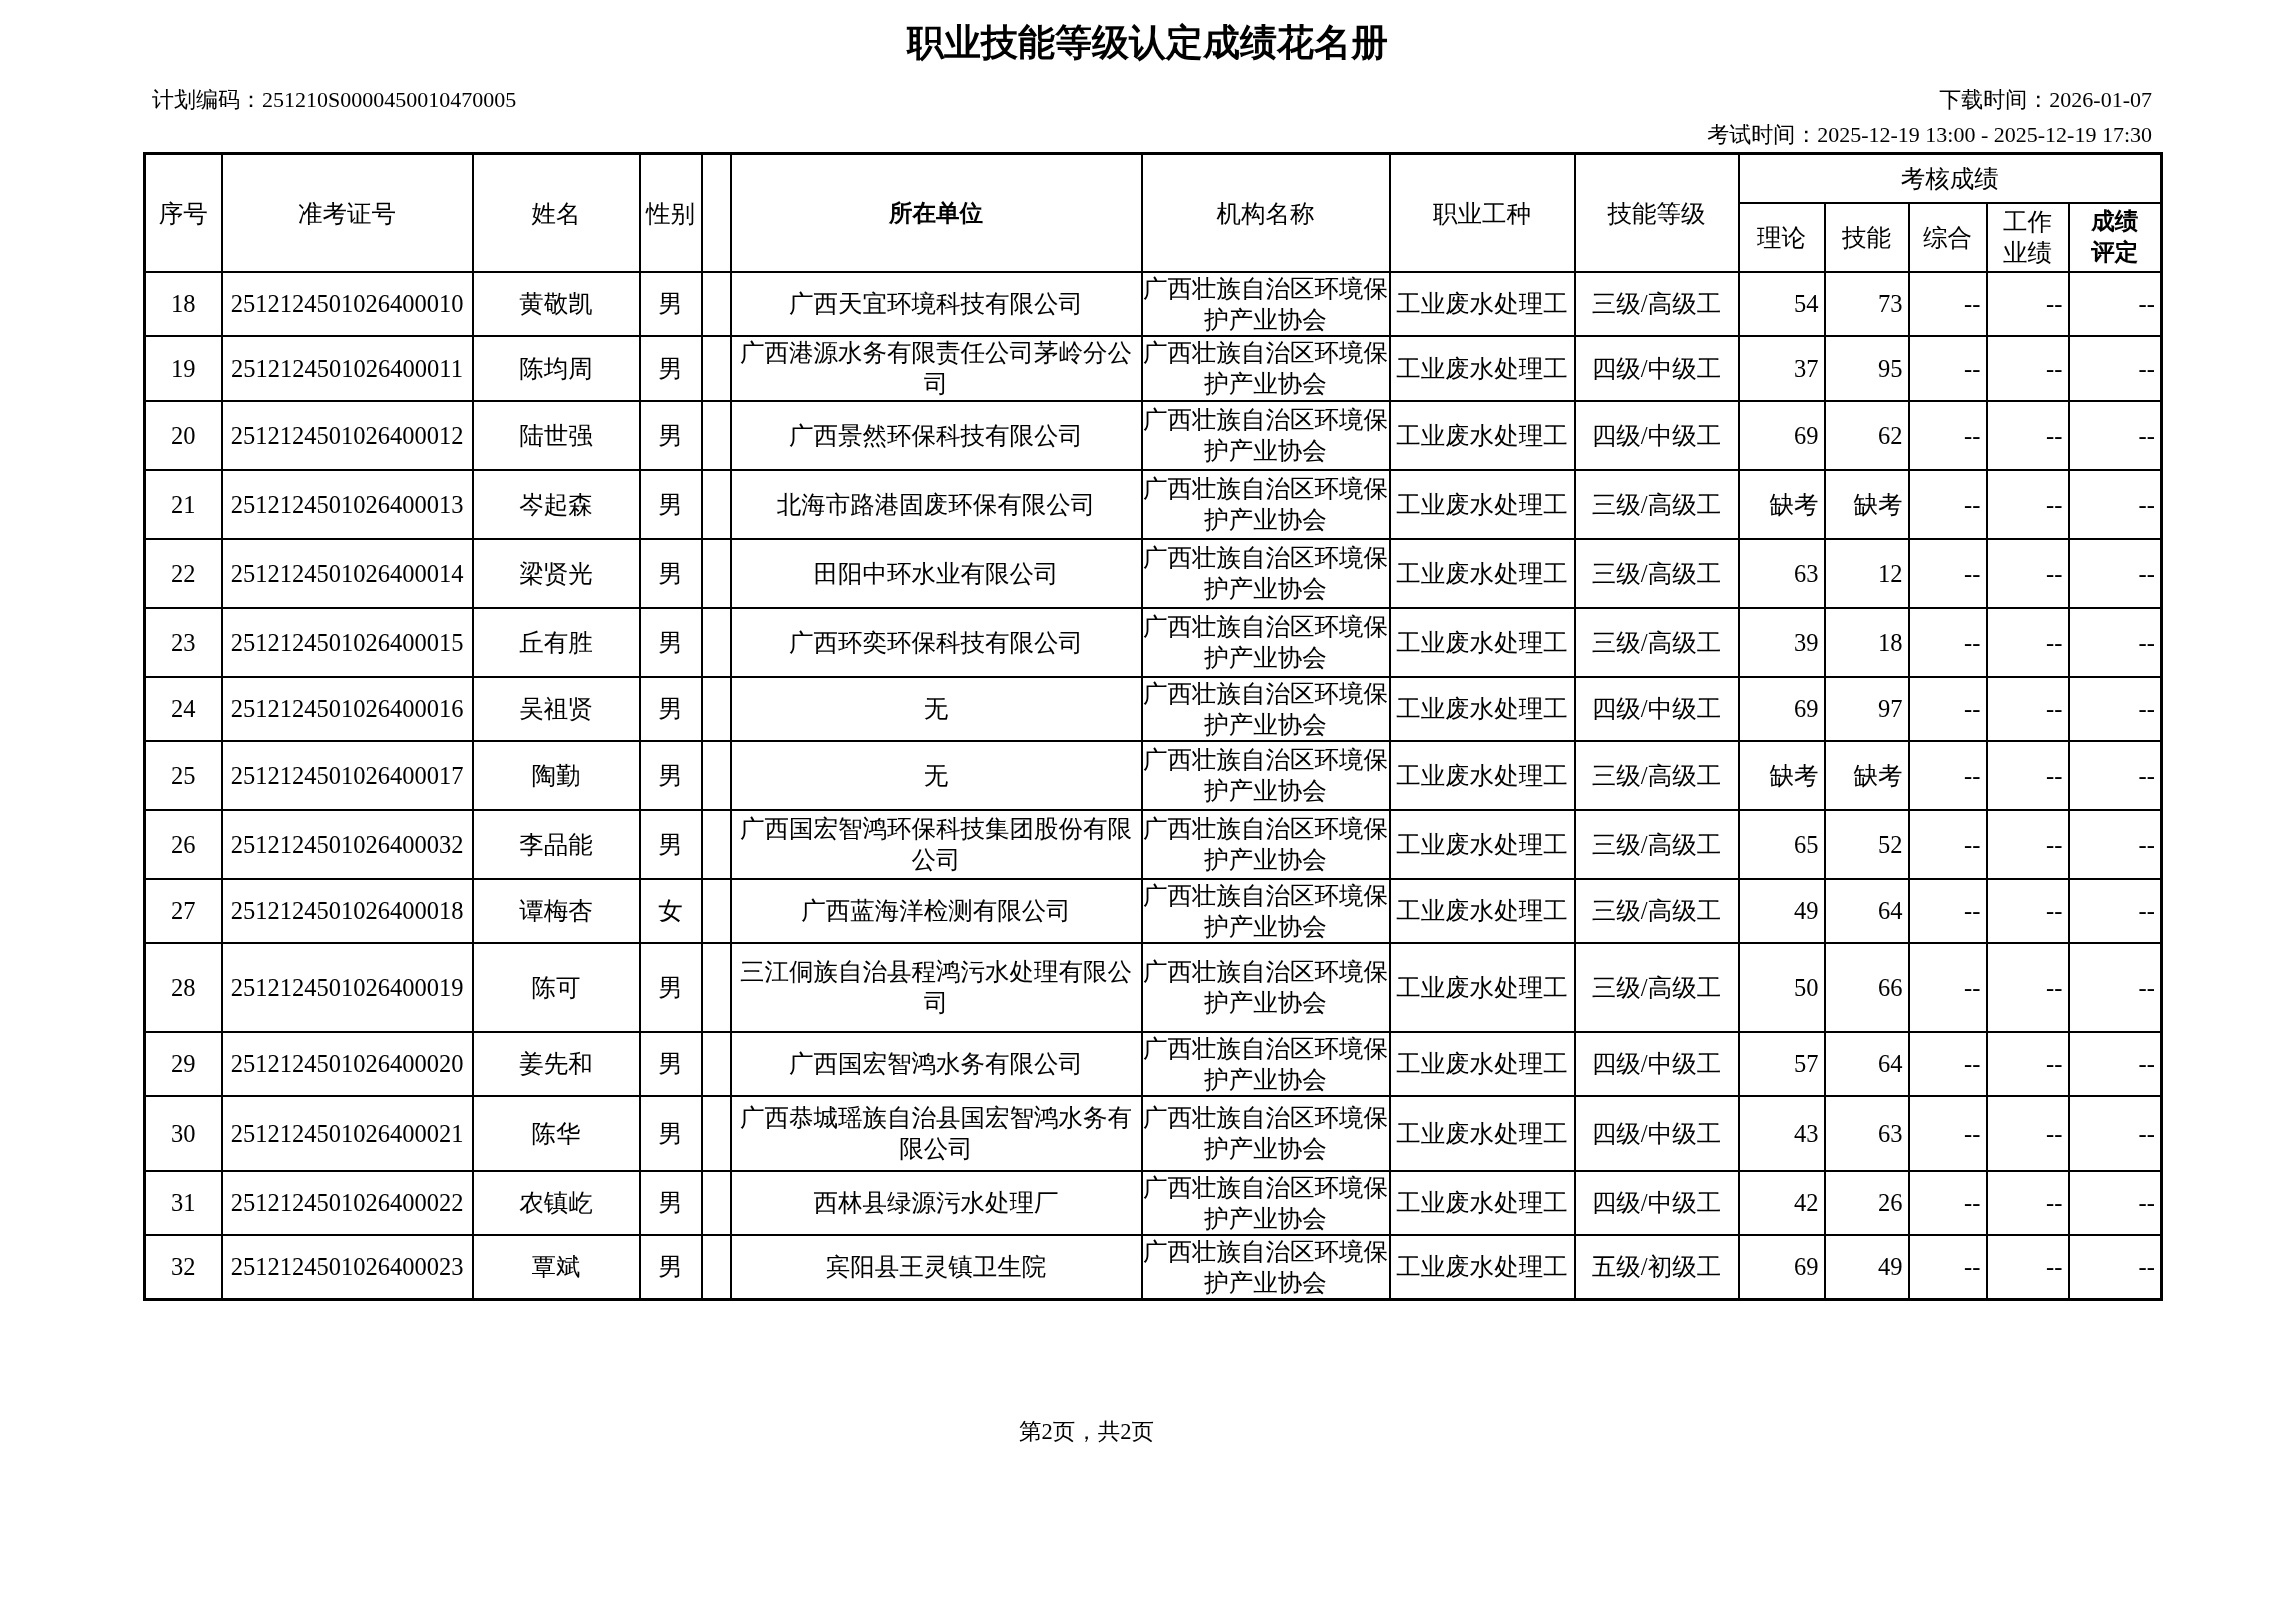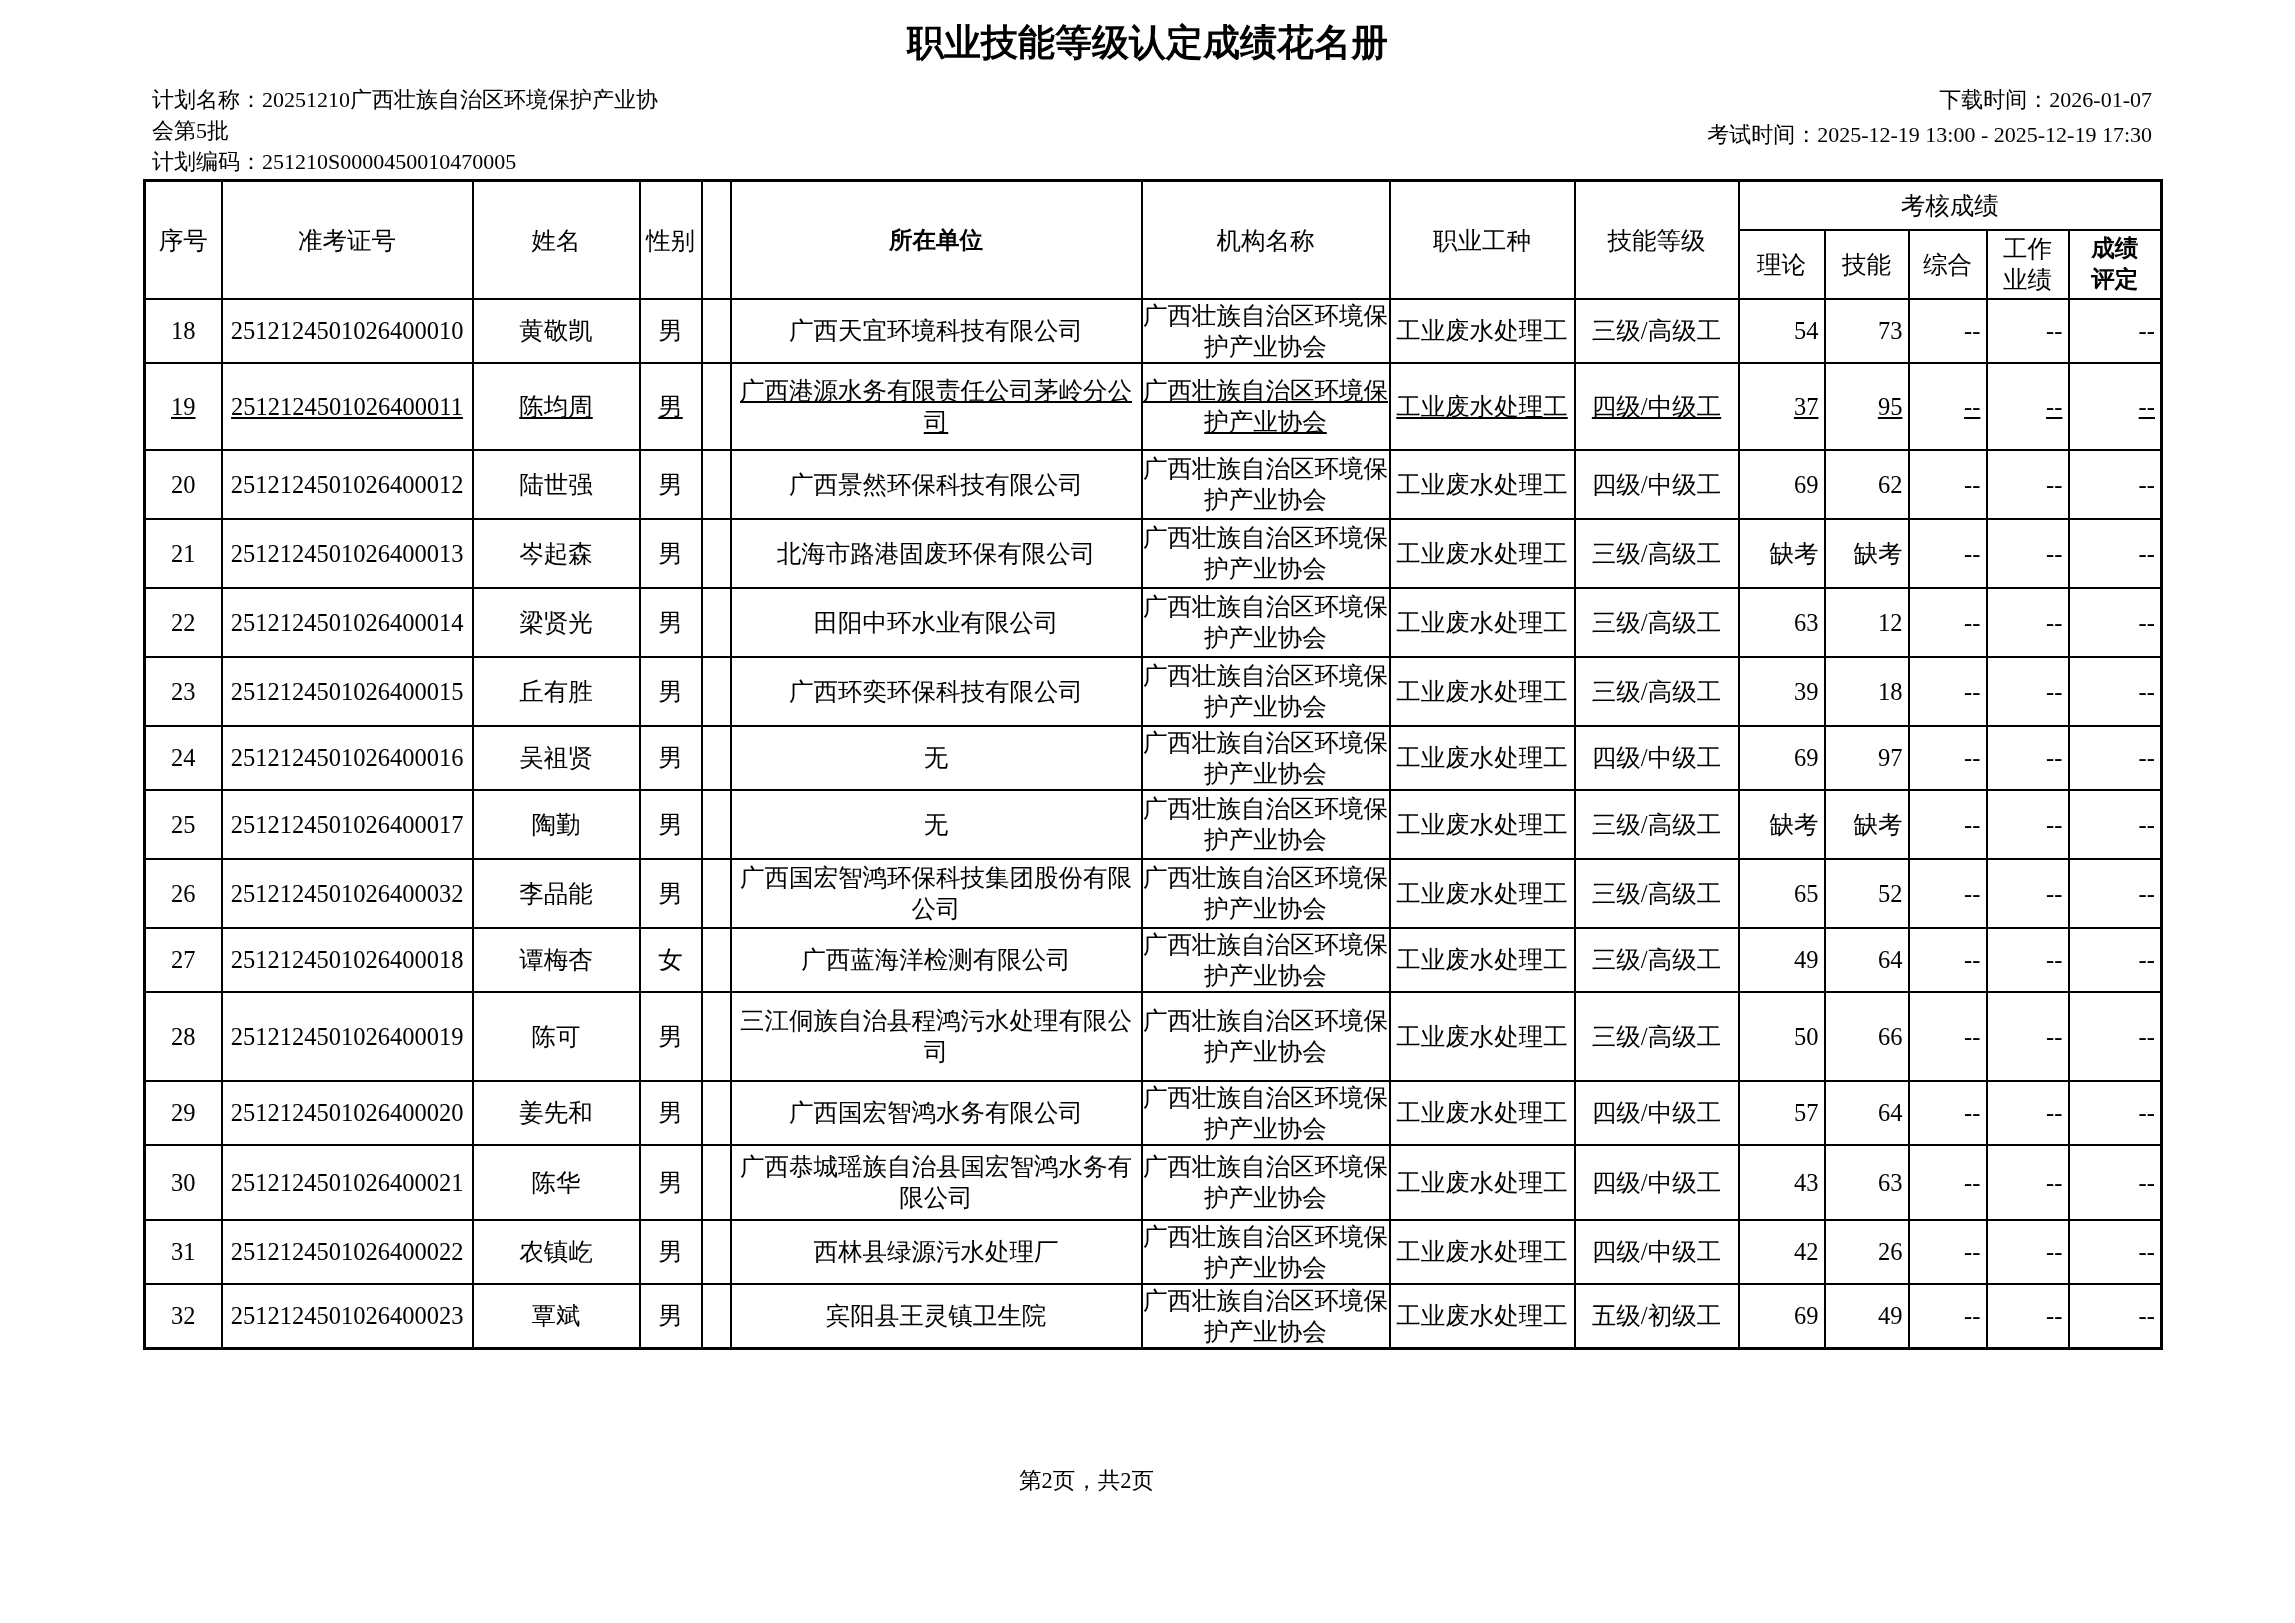--- a/index.html
+++ b/index.html
@@ -69,22 +69,20 @@
     transform: translateX(-61px);
   }
 </style>
 </head>
 <body>
 
 <div class="page-title">职业技能等级认定成绩花名册</div>
 
 <div class="meta">
   <div class="meta-left">
-    <div class="pre">计划名称：20251210广西壮族自治区环境保护产业协
-会第5批</div>
     <div>计划编码：251210S0000450010470005</div>
   </div>
   <div class="meta-right">
     <div>下载时间：2026-01-07</div>
     <div class="exam-time">考试时间：2025-12-19 13:00 - 2025-12-19 17:30</div>
   </div>
 </div>
 
 <table class="roster">
   <colgroup>
@@ -137,21 +135,21 @@
         <td>广西壮族自治区环境保
 护产业协会</td>
         <td>工业废水处理工</td>
         <td>三级/高级工</td>
         <td class="score">54</td>
         <td class="score">73</td>
         <td class="score">--</td>
         <td class="score">--</td>
         <td class="score">--</td>
       </tr>
-      <tr style="height: 87px; text-decoration: underline;">
+      <tr style="height: 65px;">
         <td>19</td>
         <td>2512124501026400011</td>
         <td>陈均周</td>
         <td>男</td>
         <td></td>
         <td>广西港源水务有限责任公司茅岭分公
 司</td>
         <td>广西壮族自治区环境保
 护产业协会</td>
         <td>工业废水处理工</td>

